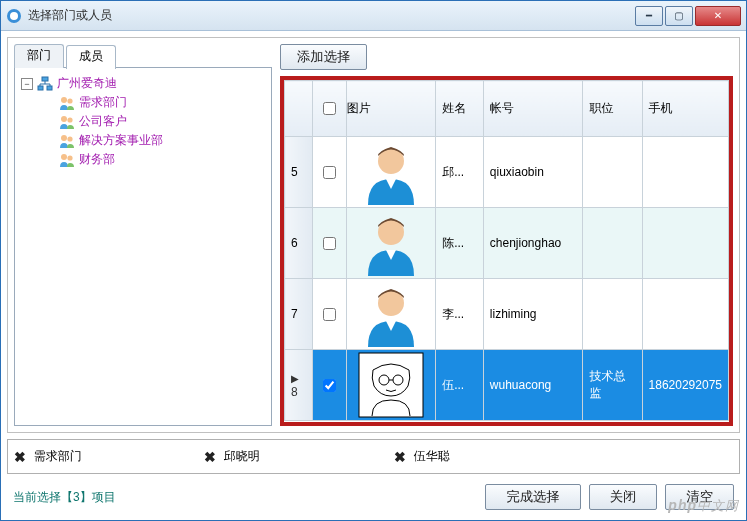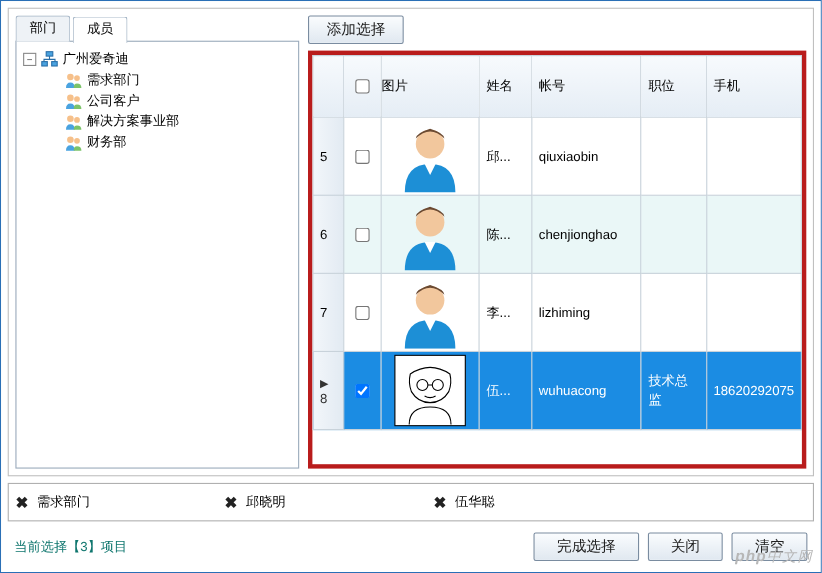--- a/index.html
+++ b/index.html
@@ -21,21 +21,21 @@
 .tab { border: 1px solid #a8b8c8; border-bottom: none; padding: 2px 12px; background: #eef2f6; border-radius: 3px 3px 0 0; margin-right: 2px; cursor: pointer; }
 .tab.active { background: #fff; position: relative; top: 1px; }
 .tree-box { flex: 1; border: 1px solid #9aaabb; background: #fff; margin-top: -1px; padding: 6px; overflow: auto; }
 
 .tree-root { list-style: none; margin: 0; padding: 0; }
 .tree-root ul { list-style: none; margin: 0; padding-left: 22px; }
 .tree-node { padding: 1px 0; display: flex; align-items: center; white-space: nowrap; cursor: pointer; }
 .twisty { width: 12px; height: 12px; border: 1px solid #888; display: inline-flex; align-items: center; justify-content: center; font-size: 9px; margin-right: 4px; line-height: 0; color: #444; background:#fff; }
 .twisty.blank { border: none; }
 .node-icon { width: 16px; height: 16px; margin-right: 4px; display: inline-flex; align-items: center; justify-content: center; }
-.tree-node .label { color: #000000; }
+.tree-node .label { color: #a21caf; }
 
 .right-col { flex: 1; display: flex; flex-direction: column; min-width: 0; }
 .add-btn-row { padding: 0 0 6px 0; }
 .btn { border: 1px solid #7a8ca0; border-radius: 2px; background: linear-gradient(#fafcfe,#e0e8f0); padding: 3px 16px; cursor: pointer; color: #222; }
 
 .grid-wrap { flex: 1; border: 4px solid #b91c1c; overflow: hidden; display: flex; flex-direction: column; background: #fff; }
 .grid-scroller { flex: 1; overflow: auto; }
 table.grid { border-collapse: collapse; width: 100%; }
 .grid th, .grid td { border: 1px solid #c8d2da; padding: 18px 6px; text-align: left; height: 24px; }
 .grid th { background: linear-gradient(#f7fafd,#e5edf5); font-weight: normal; position: sticky; top: 0; }
@@ -63,20 +63,34 @@
 .watermark strong { font-size: 14px; }
 
 .outer { position: relative; width: 747px; height: 521px; }
 </style>
 </head>
 <body>
 
 <div class="outer">
 <div class="window">
 
+  <div class="titlebar">
+    <span class="app-icon">
+      <svg viewBox="0 0 16 16" width="16" height="16">
+            <circle cx="8" cy="8" r="7" fill="#3a8fd8"></circle>
+            <circle cx="8" cy="8" r="4" fill="#fff"></circle>
+          </svg>
+    </span>
+    <span class="title">选择部门或人员</span>
+    <div class="win-btns">
+      <div class="win-btn">━</div>
+      <div class="win-btn">▢</div>
+      <div class="win-btn close">✕</div>
+    </div>
+  </div>
 
   <div class="client">
 
     <div class="top-area">
 
       <div class="left-col">
         <div class="tabs">
           <div class="tab">部门</div>
           <div class="tab active">成员</div>
         </div>

